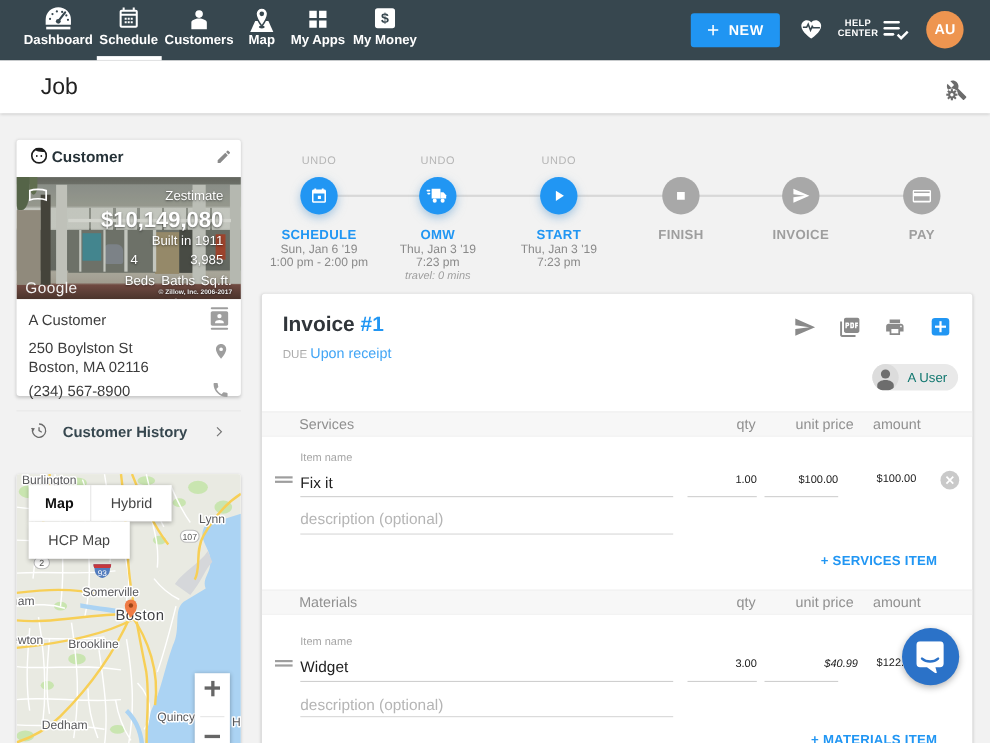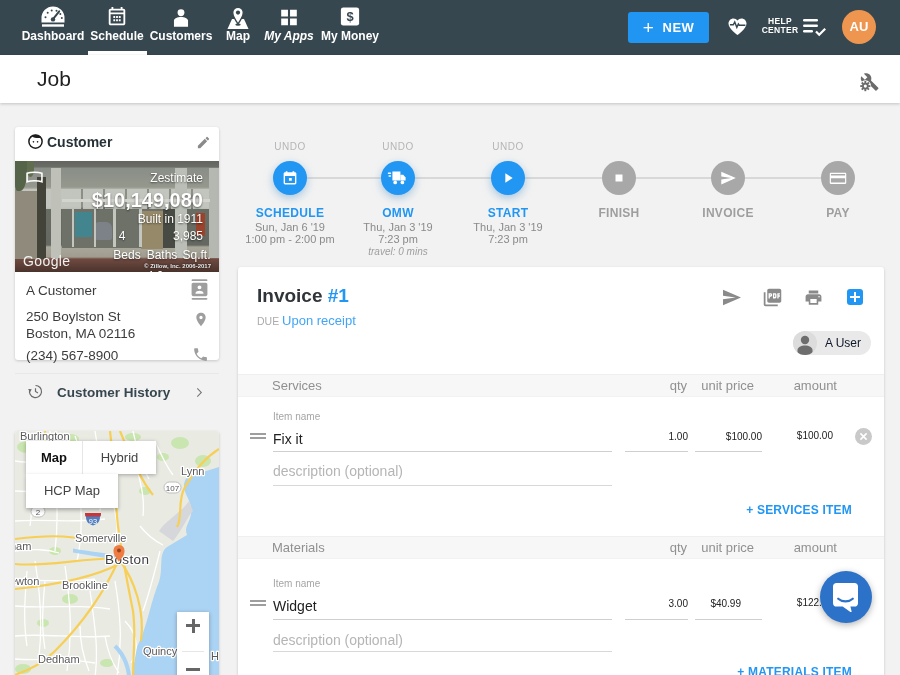--- a/index.html
+++ b/index.html
@@ -29,21 +29,21 @@
 .tl-undo { position:absolute; top:141px; width:60px; margin-left:-30px; text-align:center; font-size:10px; color:#b5b5b5; letter-spacing:.5px; }
 .tl-circ { position:absolute; top:161px; width:34px; height:34px; margin-left:-17px; border-radius:50%; }
 .tl-blue { background:#2196f3; box-shadow:0 3px 9px rgba(100,160,210,.55); }
 .tl-gray { background:#a8a8a8; }
 .tl-lab { position:absolute; top:206px; width:120px; margin-left:-60px; text-align:center; font-size:12px; font-weight:bold; letter-spacing:.3px; }
 .tl-sub { position:absolute; width:130px; margin-left:-65px; text-align:center; font-size:11px; color:#8a8a8a; }
 .tl-circ svg { position:absolute; left:50%; top:50%; transform:translate(-50%,-50%); }
 .band { position:absolute; left:0; width:646px; height:23px; background:#f7f7f7; border-top:1px solid #efefef; border-bottom:1px solid #f2f2f2; font-size:13px; color:#909090; }
 .band .c1 { position:absolute; left:34px; top:3px; }
 .band .c2 { position:absolute; right:197px; top:3px; }
-.band .c3 { position:absolute; right:130px; top:3px; }
+.band .c3 { position:absolute; right:108px; top:3px; }
 .band .c4 { position:absolute; right:47px; top:3px; }
 .uline { position:absolute; border-bottom:1px solid #cfcfcf; }
 .itemlab { position:absolute; left:35px; font-size:10px; color:#a5a5a5; }
 .iname { position:absolute; left:35px; font-size:14px; color:#212121; }
 .numf { position:absolute; font-size:10px; color:#212121; text-align:right; }
 .desc { position:absolute; left:35px; font-size:14px; color:#b5b5b5; }
 .addlink { position:absolute; right:32px; font-size:12px; font-weight:bold; color:#2196f3; letter-spacing:.2px; }
 .drag { position:absolute; left:12px; width:16px; height:6px; border-top:2px solid #9e9e9e; border-bottom:2px solid #9e9e9e; }
 </style>
 </head>
@@ -80,21 +80,21 @@
   </div>
   <div class="navitem" style="left:214px;width:48px;">
     <svg width="25" height="26" viewBox="0 0 25 26">
         <path fill="#fff" d="M6.5 14L2 24h21L18.5 14z"></path>
         <ellipse cx="12.5" cy="19.6" rx="2.7" ry="1.2" fill="#37474f"></ellipse>
         <path fill="#fff" stroke="#37474f" stroke-width="1.4" d="M12.5 2.2a5.3 5.3 0 00-5.3 5.3c0 3.9 5.3 11.3 5.3 11.3s5.3-7.4 5.3-11.3a5.3 5.3 0 00-5.3-5.3z"></path>
         <circle cx="12.5" cy="7.6" r="2.1" fill="#37474f"></circle>
       </svg>
     <div class="lbl">Map</div>
   </div>
-  <div class="navitem" style="left:262px;width:54px;font-style:italic;">
+  <div class="navitem" style="left:262px;width:54px;">
     <svg width="25" height="25" viewBox="0 0 24 24">
         <path fill="#fff" d="M4.5 4.5h6.5v6.5H4.5zM13 4.5h6.5v6.5H13zM4.5 13h6.5v6.5H4.5zM13 13h6.5v6.5H13z"></path>
       </svg>
     <div class="lbl">My Apps</div>
   </div>
   <div class="navitem" style="left:316px;width:68px;">
     <svg width="23" height="23" viewBox="0 0 24 24">
         <rect x="2.5" y="2.5" width="19" height="19" rx="2.5" fill="#fff"></rect>
         <text x="12" y="17" font-size="13.5" font-weight="bold" fill="#37474f" text-anchor="middle" font-family="Liberation Sans,sans-serif">$</text>
       </svg>
@@ -363,21 +363,21 @@
     </svg>
   <div class="abs" style="left:609px;top:22px;width:16px;height:16px;background:#2196f3;border-radius:3px;">
       <div style="position:absolute;left:7px;top:3px;width:2px;height:10px;background:#fff;"></div>
       <div style="position:absolute;left:3px;top:7px;width:10px;height:2px;background:#fff;"></div>
     </div>
   <div class="abs" style="left:555px;top:64px;width:78px;height:24px;background:#e9e9e9;border-radius:12px;">
     <div style="position:absolute;left:0;top:0;width:24px;height:24px;border-radius:50%;background:#dcdcdc;overflow:hidden;"><svg width="24" height="24" viewBox="0 0 24 24">
           <circle cx="12" cy="9" r="4.2" fill="#6d6d6d"></circle>
           <path d="M12 14.5c-4 0-7.5 2-7.5 4.5V24h15v-5c0-2.5-3.5-4.5-7.5-4.5z" fill="#6d6d6d"></path>
         </svg></div>
-    <div style="position:absolute;left:32px;top:5px;font-size:12px;color:#0f172a;">A User</div>
+    <div style="position:absolute;left:32px;top:5px;font-size:12px;color:#0f766e;">A User</div>
   </div>
   <div class="band" style="top:107px;">
       <span class="c1">Services</span>
       <span class="c2">qty</span>
       <span class="c3">unit price</span>
       <span class="c4">amount</span>
     </div>
   <div class="itemlab" style="top:144px;">Item name</div>
   <div class="drag" style="top:166px;"></div>
   <div class="iname" style="top:164px;">Fix it</div>
@@ -400,21 +400,21 @@
       <span class="c2">qty</span>
       <span class="c3">unit price</span>
       <span class="c4">amount</span>
     </div>
   <div class="itemlab" style="top:311px;">Item name</div>
   <div class="drag" style="top:333px;"></div>
   <div class="iname" style="top:331px;">Widget</div>
   <div class="uline" style="left:35px;top:352px;width:339px;"></div>
   <div class="numf" style="left:387px;top:331px;width:63px;">3.00</div>
   <div class="uline" style="left:387px;top:352px;width:63px;"></div>
-  <div class="numf" style="left:436px;top:331px;width:67px;">$40.99</div>
+  <div class="numf" style="left:475px;top:331px;width:67px;font-style:italic;">$40.99</div>
   <div class="uline" style="left:457px;top:352px;width:67px;"></div>
   <div class="numf" style="left:530px;top:330px;width:65px;">$122.97</div>
   <div class="desc" style="top:365px;">description (optional)</div>
   <div class="uline" style="left:35px;top:384px;width:339px;border-color:#d8d8d8;"></div>
   <div class="addlink" style="top:398px;">+ MATERIALS ITEM</div>
 </div>
 <div class="abs" style="left:820px;top:571px;width:52px;height:52px;border-radius:50%;background:#2b72c8;box-shadow:0 2px 7px rgba(0,0,0,.3);">
   <svg style="position:absolute;left:13px;top:12px;" width="25" height="29" viewBox="0 0 25 29">
       <path fill="#fff" d="M3.4 0h18.2C23.5 0 25 1.5 25 3.4v16.8c0 1.9-1.5 3.4-3.4 3.4h-4.2l1.2 4.6c.2.7-.6 1.2-1.2.8l-7.7-5.4H3.4C1.5 23.6 0 22.1 0 20.2V3.4C0 1.5 1.5 0 3.4 0z"></path>
       <path fill="none" stroke="#2b72c8" stroke-width="2.2" stroke-linecap="round" d="M5.2 15.7c4 3.6 10.6 3.6 14.6 0"></path>

